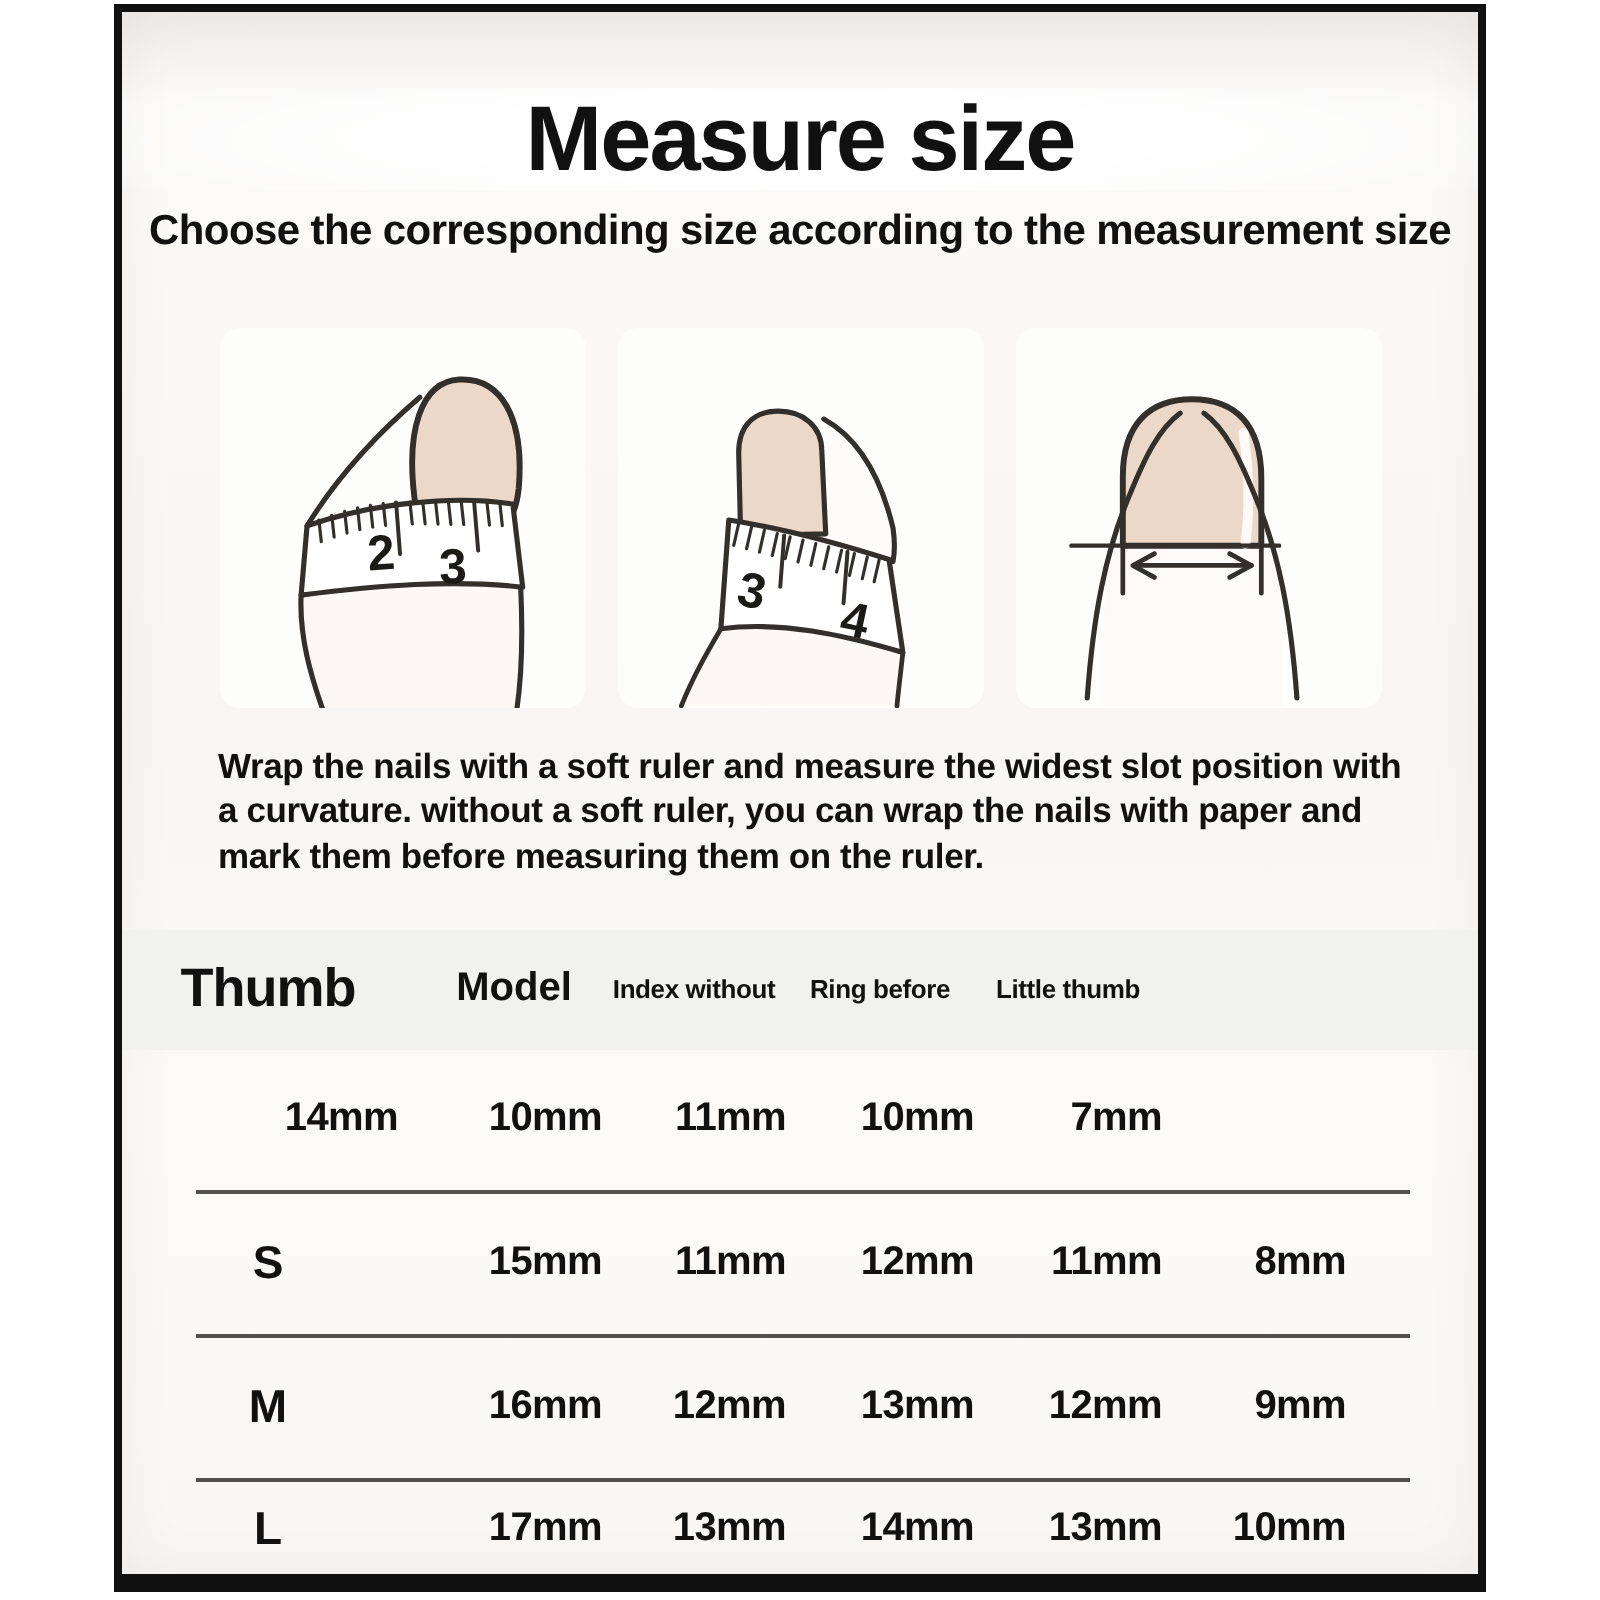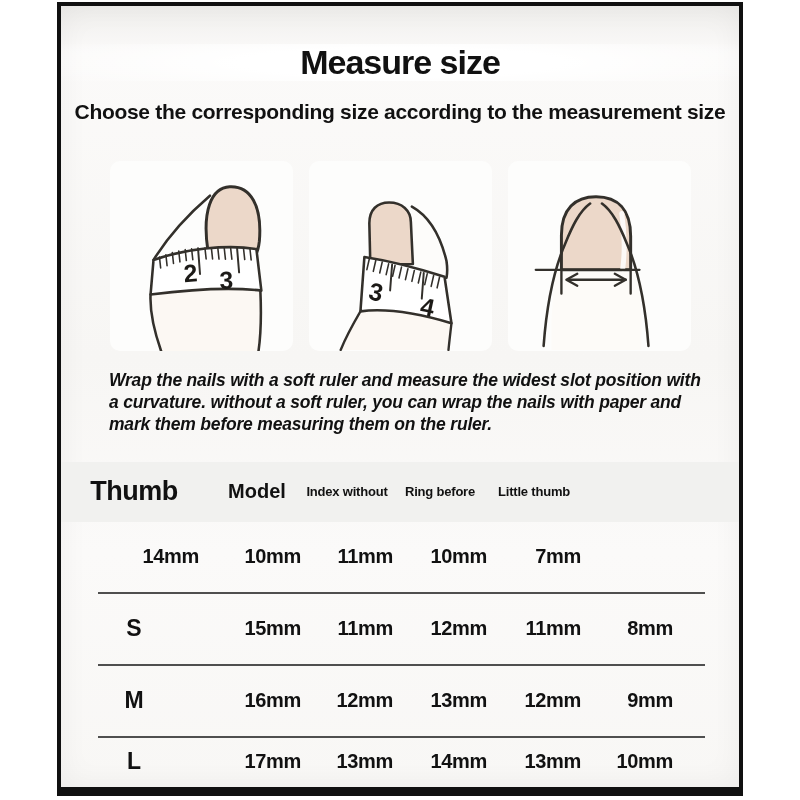--- a/index.html
+++ b/index.html
@@ -11,38 +11,38 @@
   .card{
     position:absolute;left:57px;top:2px;width:686px;height:794px;
     box-sizing:border-box;
     border:4px solid #101010;border-bottom-width:9px;
     background:linear-gradient(180deg,#efeeec 0%,#fbfaf9 6%,#f7f6f4 45%,#fbfaf9 70%,#f8f7f5 100%);
     box-shadow:inset 0 0 30px rgba(0,0,0,0.05);
     overflow:hidden;
   }
   .title{
     margin-top:38px;text-align:center;
-    font-size:34px;font-weight:bold;letter-spacing:-1px;line-height:1.1;
+    font-size:46px;font-weight:bold;letter-spacing:-1px;line-height:1.1;
     background:radial-gradient(ellipse 60% 100% at 50% 50%,#ffffff 40%,rgba(255,255,255,0) 100%);
   }
   .subtitle{
-    margin-top:18px;text-align:center;
+    margin-top:8px;text-align:center;
     font-size:21px;font-weight:bold;letter-spacing:-0.3px;line-height:1.2;
   }
   .illus-row{
     margin-top:36px;display:flex;justify-content:center;gap:16px;height:190px;
   }
   .illus-card{
     width:183px;height:190px;background:#fdfdfc;border-radius:10px;
     overflow:hidden;
   }
   .illus-card svg{display:block;}
   .instructions{
     margin:18px 50px 0 48px;width:594px;
-    font-size:17.5px;font-weight:bold;line-height:1.28;letter-spacing:-0.2px;font-style:italic;
+    font-size:17.5px;font-weight:bold;line-height:1.28;letter-spacing:-0.2px;
   }
   .size-table{margin-top:26px;}
   .grid{
     display:grid;grid-template-columns:130px 102px 92px 94px 94px 92px;
     padding-left:8px;align-items:center;
   }
   .thead{height:60px;background:#f1f1ef;}
   .hc{text-align:center;font-weight:bold;}
   .hc.model{font-size:20px;padding-left:14px;}
   .hc.thumb{font-size:27px;letter-spacing:-0.5px;}

